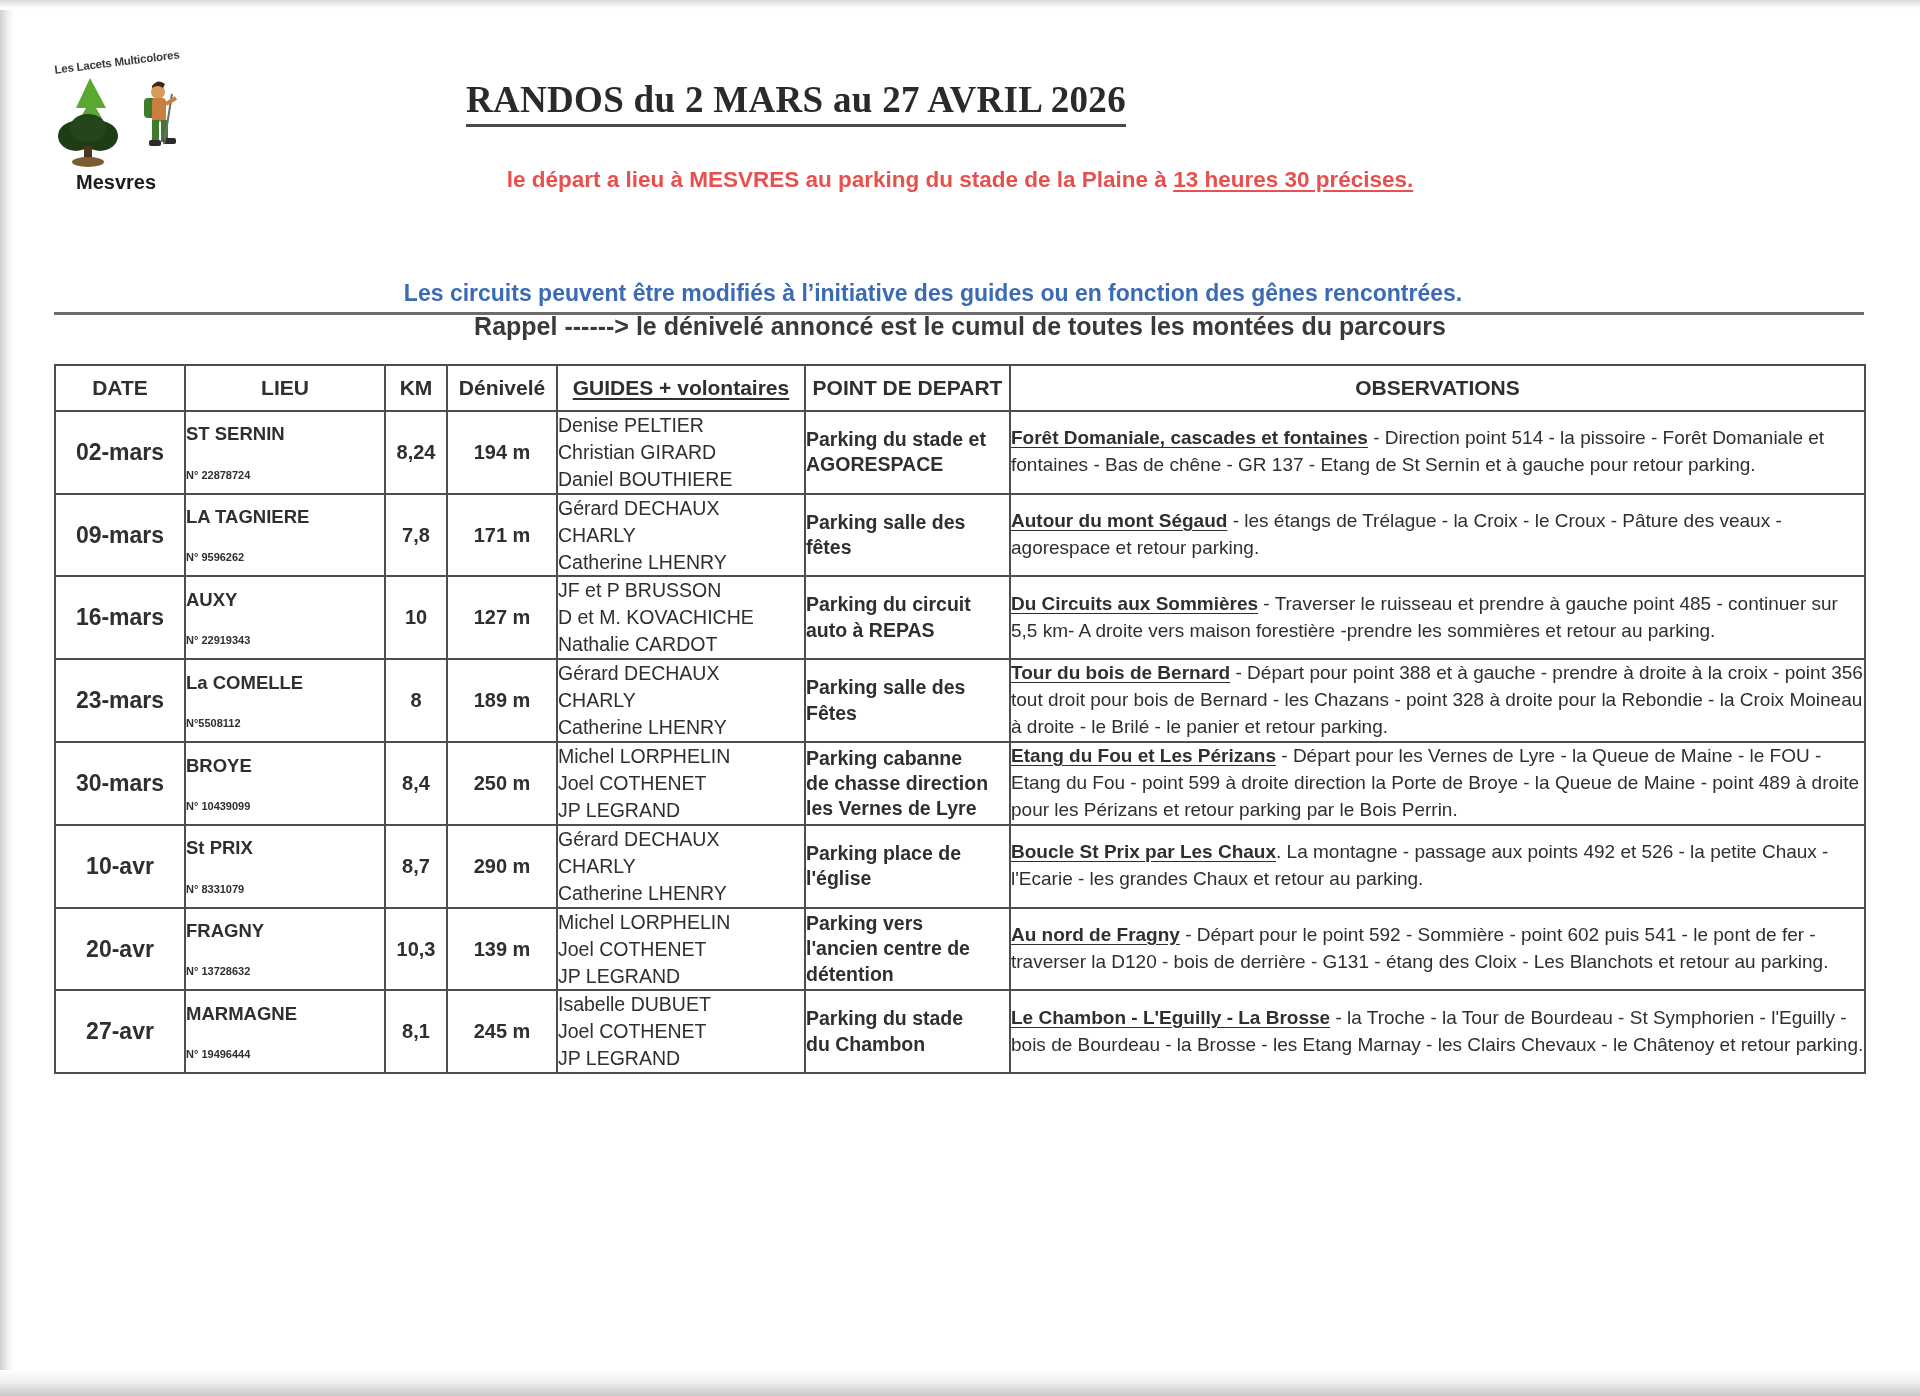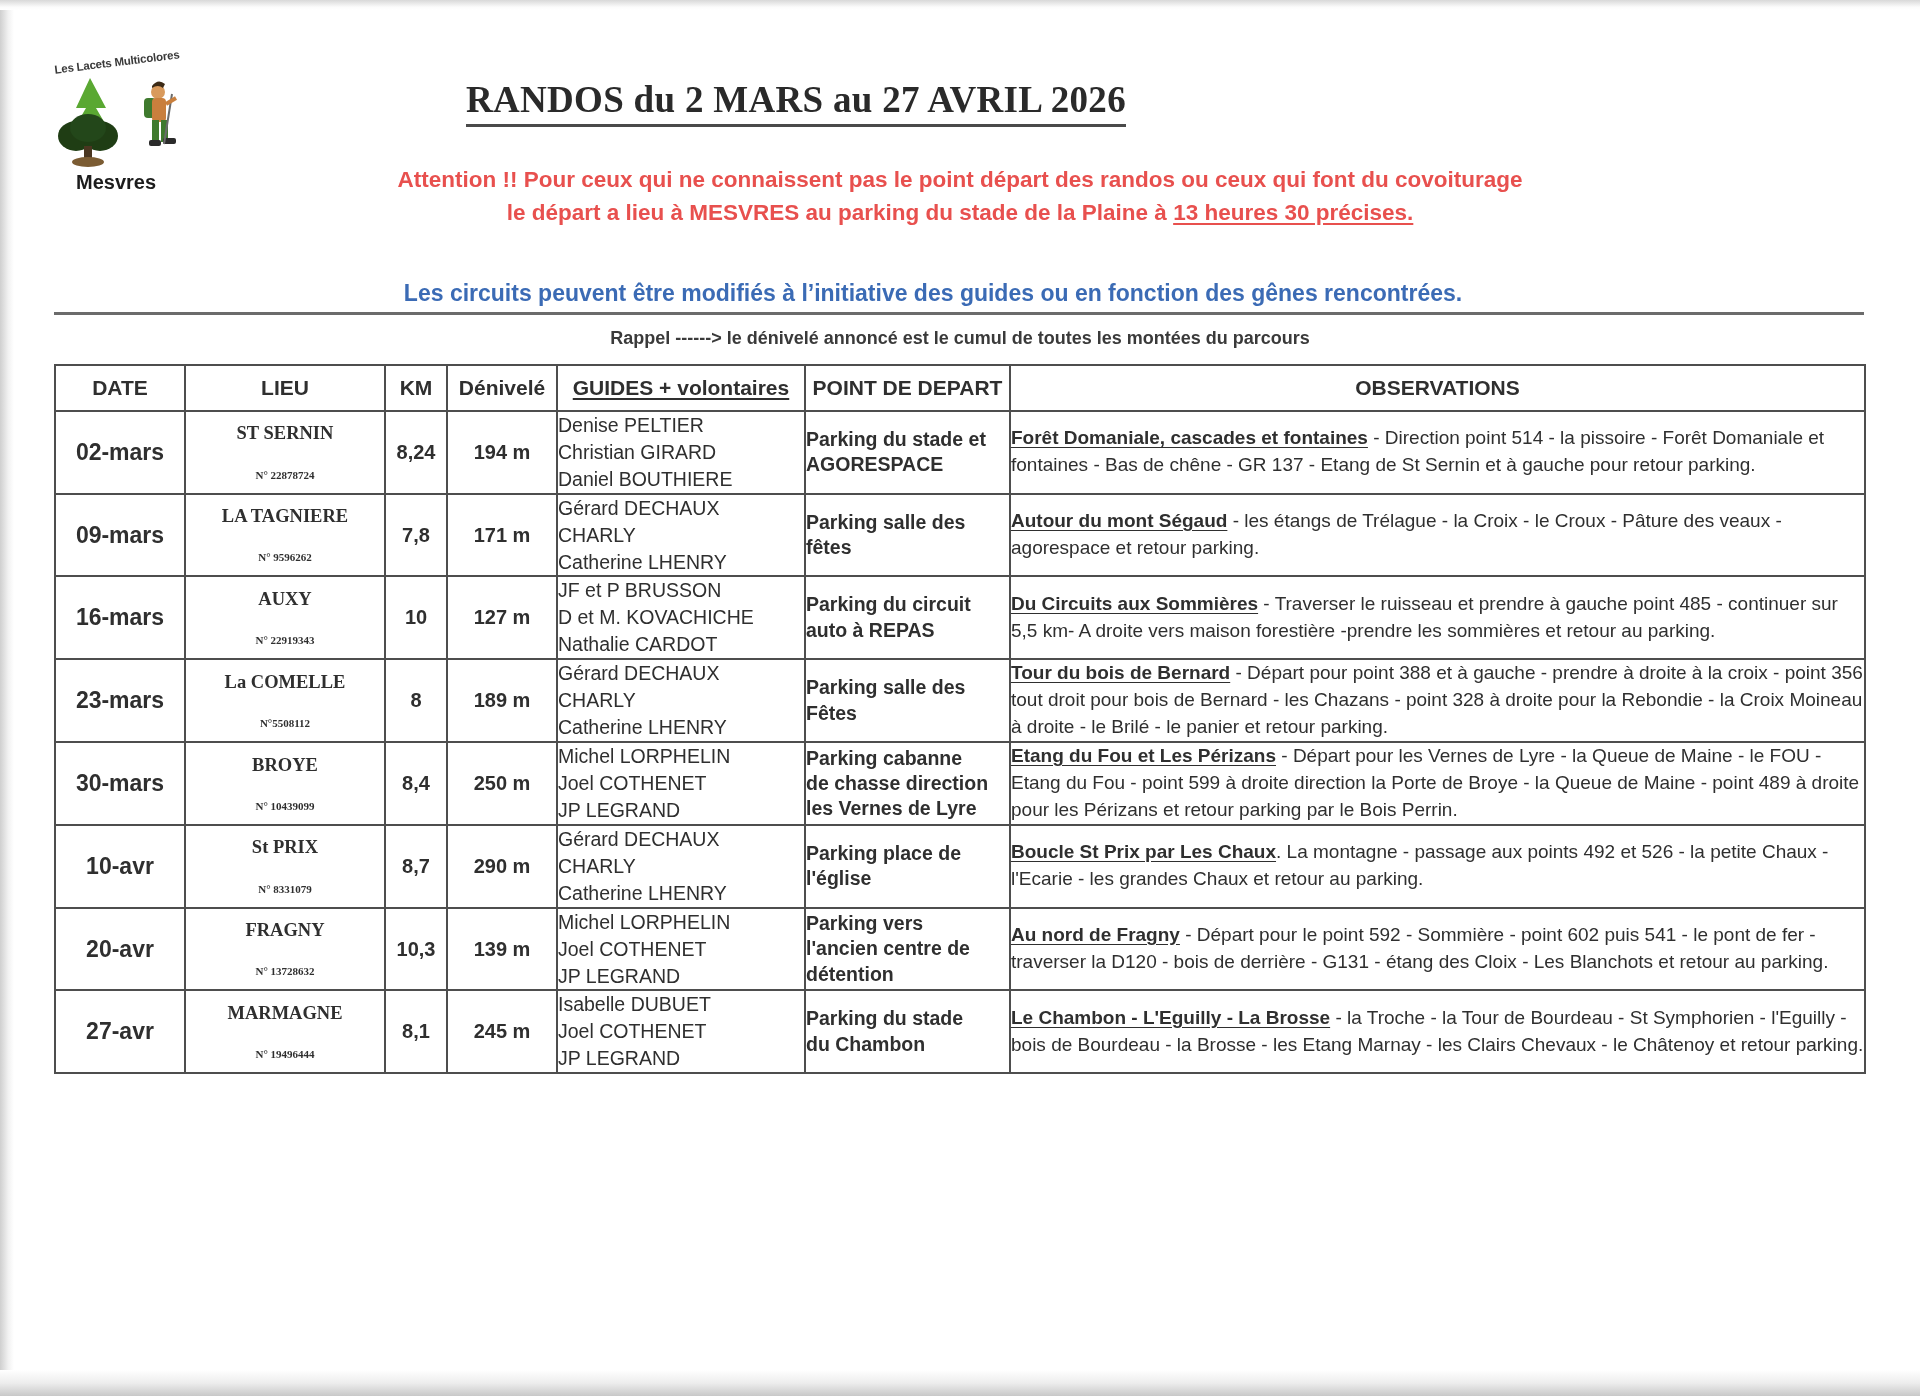--- a/index.html
+++ b/index.html
@@ -101,27 +101,27 @@
     top: 280px;
     left: 0;
     width: 1866px;
     text-align: center;
     color: #3b6bb5;
     font-weight: bold;
     font-size: 23px;
   }
   .rappel {
     position: absolute;
-    top: 328px;
+    top: 312px;
     left: 0;
     width: 1920px;
     text-align: center;
     color: #3a3a3a;
     font-weight: bold;
-    font-size: 18px;
+    font-size: 25px;
   }
   .hrule {
     position: absolute;
     left: 54px;
     width: 1810px;
     height: 3px;
     background: #6b6b6b;
   }
 
   
@@ -150,25 +150,24 @@
   }
   th.hdr-guides span { text-decoration: underline; text-underline-offset: 3px; }
 
   td.c-date {
     text-align: center;
     font-size: 23px;
     font-weight: bold;
     border-radius: 29px;
   }
   td.c-lieu {
-    text-align: center;
+    text-align: left;
     font-size: 18.5px;
     font-weight: bold;
     line-height: 1.15;
-    font-family: Liberation Serif, serif;
   }
   td.c-lieu .place { display: block; margin-bottom: 24px; }
   td.c-lieu .num { display: block; font-size: 11px; }
   td.c-km, td.c-den {
     text-align: center;
     font-size: 20px;
     font-weight: bold;
   }
   td.c-guides {
     font-size: 19.5px;
@@ -234,21 +233,20 @@
       </g>
     </svg>
     <div class="logo-bottom-text">Mesvres</div>
   </div>
 
   <div class="title">
     <span class="u">RANDOS  du 2 MARS au 27 AVRIL 2026</span>
   </div>
 
   <div class="redblock">
-    <div>Attention !! Pour ceux qui ne connaissent pas le point départ des randos ou ceux qui font du covoiturage</div>
     <div>
       <span>le départ a lieu à MESVRES au parking du stade de la Plaine à </span><span class="u">13 heures 30 précises.</span>
     </div>
   </div>
 
   <div class="blueline">Les circuits peuvent être modifiés à l’initiative des guides ou en fonction des gênes rencontrées.</div>
 
   <div class="hrule" style="top:312px;"></div>
 
   <div class="rappel">Rappel ------&gt;  le dénivelé annoncé est le cumul de toutes les montées du parcours</div>

